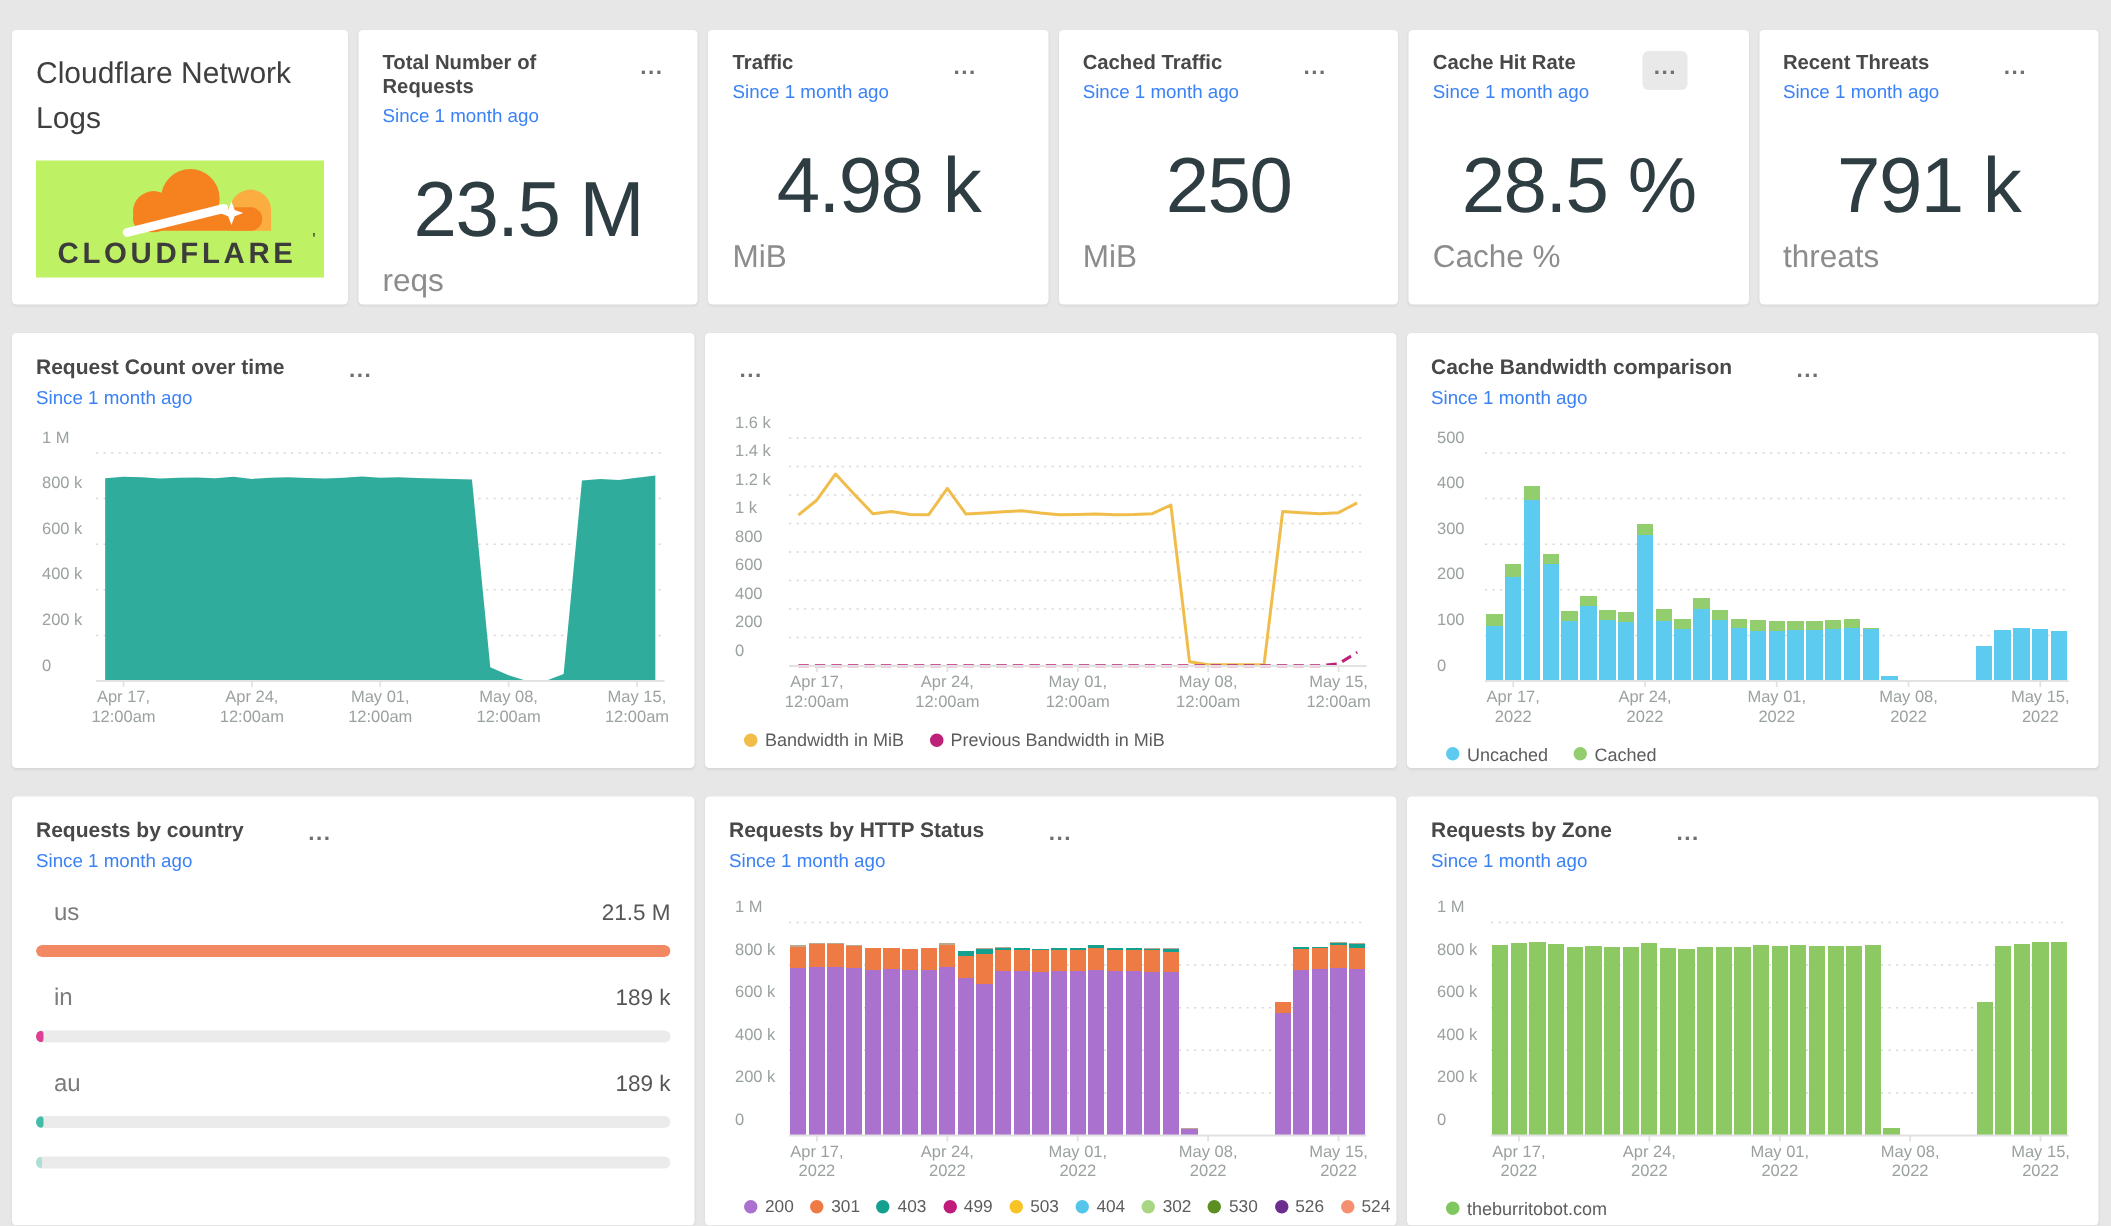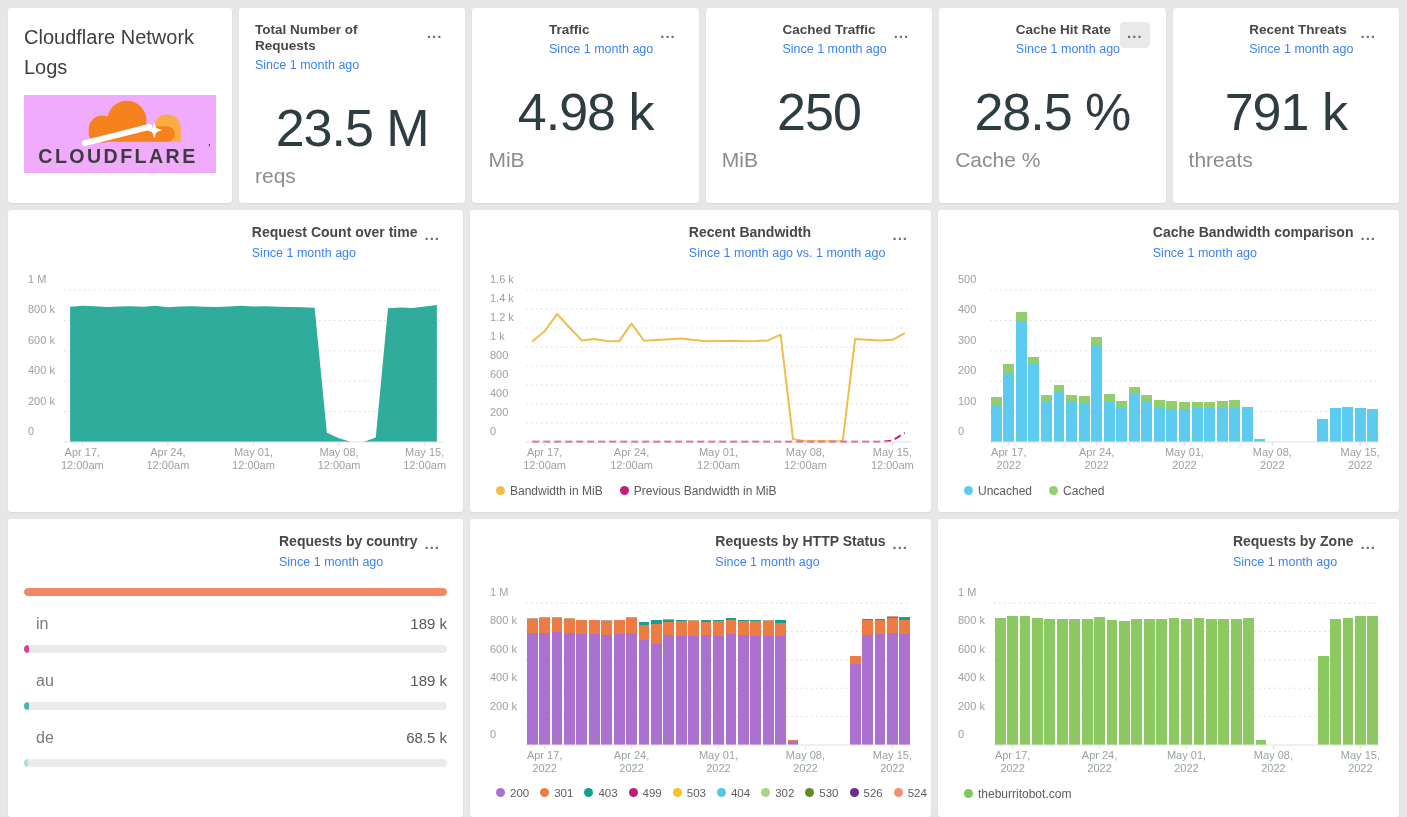--- a/index.html
+++ b/index.html
@@ -9,38 +9,38 @@
     font-family:"Liberation Sans", sans-serif;
     padding:8px;
   }
   .row { display:grid; gap:7px; margin-bottom:7px; }
   .row1 { grid-template-columns:224px repeat(5,1fr); height:195px; }
   .row2 { grid-template-columns:455px 1fr 1fr; height:302px; }
   .row3 { grid-template-columns:455px 1fr 1fr; height:298px; margin-bottom:0; }
   .card, .panel {
     background:#ffffff; border-radius:3px;
     box-shadow:0 1px 2px rgba(0,0,0,.07);
-    padding:14px 16px; overflow:hidden; position:relative;
+    padding:14px 16px; overflow:hidden; position:relative;margin-top:12px;
   }
-  header.phead { display:flex; justify-content:flex-end; align-items:flex-start; }
+  header.phead { display:flex; justify-content:flex-start; align-items:flex-start;gap:36px; }
   .ptitle { font-size:14px; font-weight:700; color:#484848; line-height:1.25; }
   .stitle { font-size:13.5px; font-weight:700; color:#484848; line-height:1.2; }
   .sub { font-size:12.5px; color:#3b82f6; margin-top:4px; }
   .menu {
     background:none; border:none; cursor:pointer;
     color:#6f6f6f; font-size:15px; font-weight:700; letter-spacing:1px;
     line-height:10px; padding:6px 7px 10px; border-radius:4px; flex:none;
   }
   .menu.active { background:#e9e9e9; }
   
   .big { font-size:52px; color:#2e3d41; margin-top:30px; letter-spacing:-1px; line-height:1; white-space:nowrap;text-align:center; }
   .unit { font-size:21px; color:#8c8c8c; margin-top:10px; }
   
   .dash-title { font-size:20px; color:#3f3f3f; font-weight:400; line-height:1.5; }
-  .logo-box { margin-top:13px; background:#f0abfc; height:78px; display:flex; align-items:center; justify-content:center; }
+  .logo-box { margin-top:13px; background:#bef264; height:78px; display:flex; align-items:center; justify-content:center; }
   
   svg.chart { display:block; width:100%; height:210px; margin-top:8px; }
   svg.chart.short { height:200px; margin-top:12px; }
   .ytick, .xtick { fill:#9ba1a1; font-size:11px; }
   .grid  { stroke:#d9d9d9; stroke-dasharray:1.5 3.5; stroke-width:1; }
   .axis  { stroke:#e2e2e2; stroke-width:1.2; }
   
   .legend { display:flex; align-items:center; gap:17px; padding-left:10px; margin-top:6px; font-size:12px; color:#5c5c5c; white-space:nowrap; }
   .legend.sm { gap:11px; font-size:11.5px; }
   .legend .li { display:inline-flex; align-items:center; cursor:pointer; }
@@ -173,24 +173,20 @@
           <text x="315.08064516129036" y="188" class="xtick" text-anchor="middle">May 08,</text>
           <text x="315.08064516129036" y="201" class="xtick" text-anchor="middle">12:00am</text>
           <line x1="400.66129032258067" y1="174" x2="400.66129032258067" y2="178" class="axis"></line>
           <text x="400.66129032258067" y="188" class="xtick" text-anchor="middle">May 15,</text>
           <text x="400.66129032258067" y="201" class="xtick" text-anchor="middle">12:00am</text>
         </svg>
     </section>
 
     <section class="panel">
       <header class="phead">
-        <div>
-          <div class="ptitle">Recent Bandwidth</div>
-          <div class="sub">Since 1 month ago vs. 1 month ago</div>
-        </div>
         <button class="menu">...</button>
       </header>
       <svg class="chart" viewBox="0 0 429 210">
           <text x="4" y="15" class="ytick">1.6 k</text>
           <line x1="40" y1="22" x2="425" y2="22" class="grid"></line>
           <text x="4" y="34" class="ytick">1.4 k</text>
           <line x1="40" y1="41" x2="425" y2="41" class="grid"></line>
           <text x="4" y="53" class="ytick">1.2 k</text>
           <line x1="40" y1="60" x2="425" y2="60" class="grid"></line>
           <text x="4" y="72" class="ytick">1 k</text>
@@ -324,20 +320,24 @@
   <div class="row row3">
     <section class="panel">
       <header class="phead">
         <div>
           <div class="ptitle">Requests by country</div>
           <div class="sub">Since 1 month ago</div>
         </div>
         <button class="menu">...</button>
       </header>
       <div class="crow">
+        <div class="crow-top">
+          <span class="ccode">us</span>
+          <span class="cval">21.5 M</span>
+        </div>
         <div class="ctrack">
             <div class="cfill" style="width: 100%; background: rgb(242, 137, 99);"></div>
           </div>
       </div>
       <div class="crow">
         <div class="crow-top">
           <span class="ccode">in</span>
           <span class="cval">189 k</span>
         </div>
         <div class="ctrack">
@@ -347,24 +347,20 @@
       <div class="crow">
         <div class="crow-top">
           <span class="ccode">au</span>
           <span class="cval">189 k</span>
         </div>
         <div class="ctrack">
             <div class="cfill" style="width: 1.2%; background: rgb(65, 188, 169);"></div>
           </div>
       </div>
       <div class="crow">
-        <div class="crow-top">
-          <span class="ccode">de</span>
-          <span class="cval">68.5 k</span>
-        </div>
         <div class="ctrack">
             <div class="cfill" style="width: 0.7%; background: rgb(174, 223, 214);"></div>
           </div>
       </div>
     </section>
 
     <section class="panel">
       <header class="phead">
         <div>
           <div class="ptitle">Requests by HTTP Status</div>

